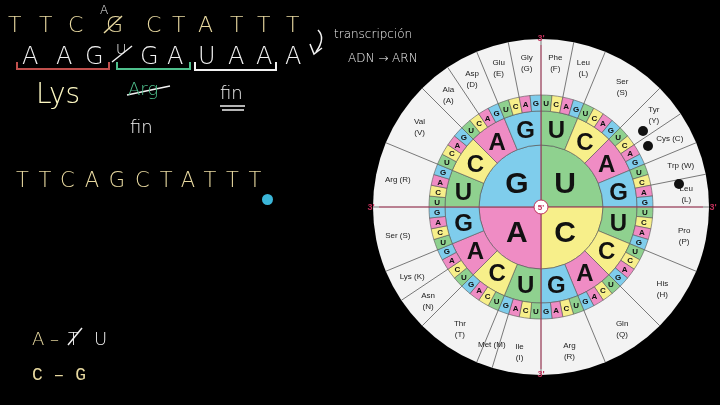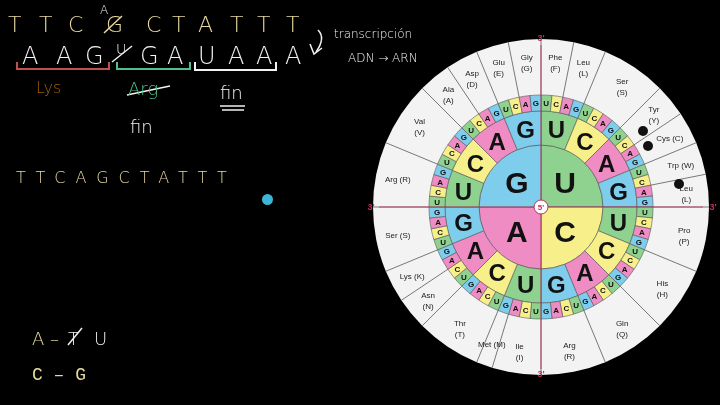--- a/index.html
+++ b/index.html
@@ -57,26 +57,26 @@
 
   <path d="M318,30 Q326,38 316,52" fill="none" stroke="#f2f2f2" stroke-width="1.5"></path>
   <polyline points="310,44 314,54 322,48" fill="none" stroke="#f2f2f2" stroke-width="1.5"></polyline>
 
   <line x1="68" y1="345" x2="82" y2="328" stroke="#f2f2f2" stroke-width="1.5"></line>
 </svg>
 
 <span class="hw white" style="left:334px;top:28px;font-size:12px;">transcripción</span>
 <span class="hw white" style="left:348px;top:52px;font-size:12px;">ADN → ARN</span>
 
-<span class="hw" style="left:36px;top:80px;font-size:16px;color:#a16207;">Lys</span>
+<span class="hw" style="left:36px;top:80px;font-size:28px;color:#fef9c3;">Lys</span>
 <span class="hw" style="left:128px;top:80px;font-size:18px;color:#4fc08d;">Arg</span>
 <span class="hw white" style="left:130px;top:118px;font-size:18px;">fin</span>
 <span class="hw white" style="left:220px;top:84px;font-size:18px;">fin</span>
 
-<span class="hw yellow" style="left:16px;top:170px;font-size:16px;letter-spacing:10px;">TTCAGCTATTT</span>
+<span class="hw yellow" style="left:16px;top:170px;font-size:21px;letter-spacing:10px;">TTCAGCTATTT</span>
 <div class="dot" style="left:262px;top:194px;width:11px;height:11px;background:#3bb6d8;"></div>
 
 <span class="hw yellow" style="left:32px;top:330px;font-size:18px;">A –</span>
 <span class="hw white" style="left:68px;top:330px;font-size:18px;">T</span>
 <span class="hw white" style="left:94px;top:330px;font-size:18px;">U</span>
 <span class="hw yellow" style="left:32px;top:366px;font-size:18px;font-family:Liberation Mono, monospace;">C – G</span>
 
 <svg id="wheel" width="720" height="405">
     <circle cx="541" cy="207" r="168" fill="#f3f3f3"></circle>
     <path d="M541,145 A62,62 0 0 1 603,207 L541,207 Z" fill="#8fd18f" stroke="#555" stroke-width="0.6"></path>

